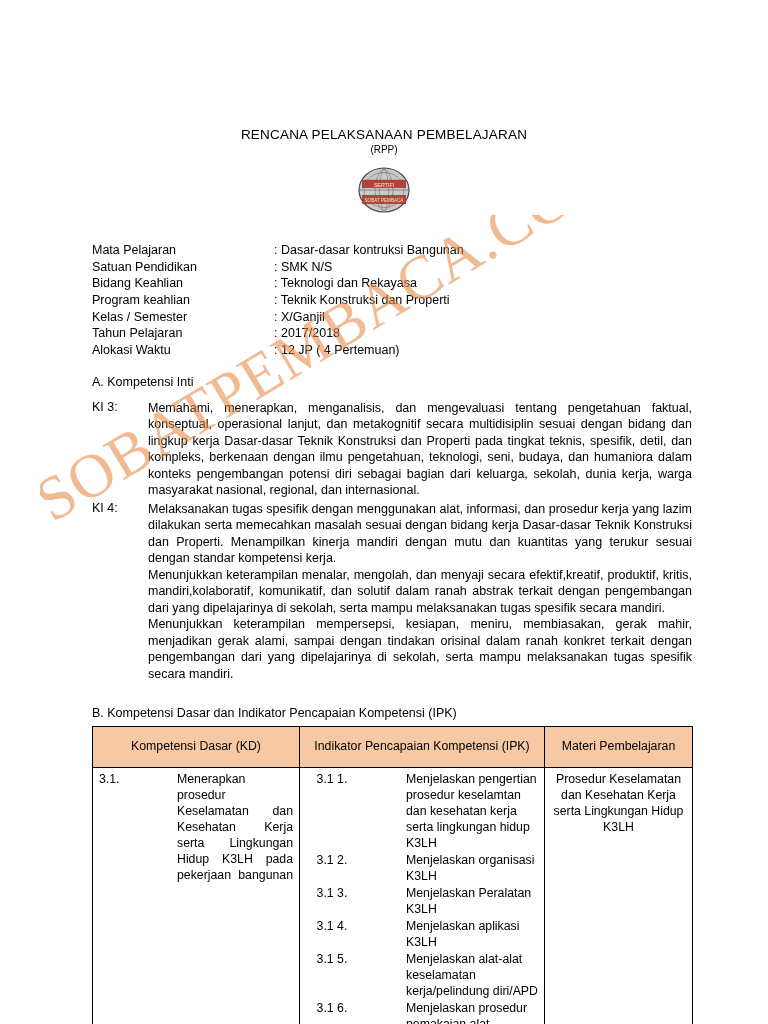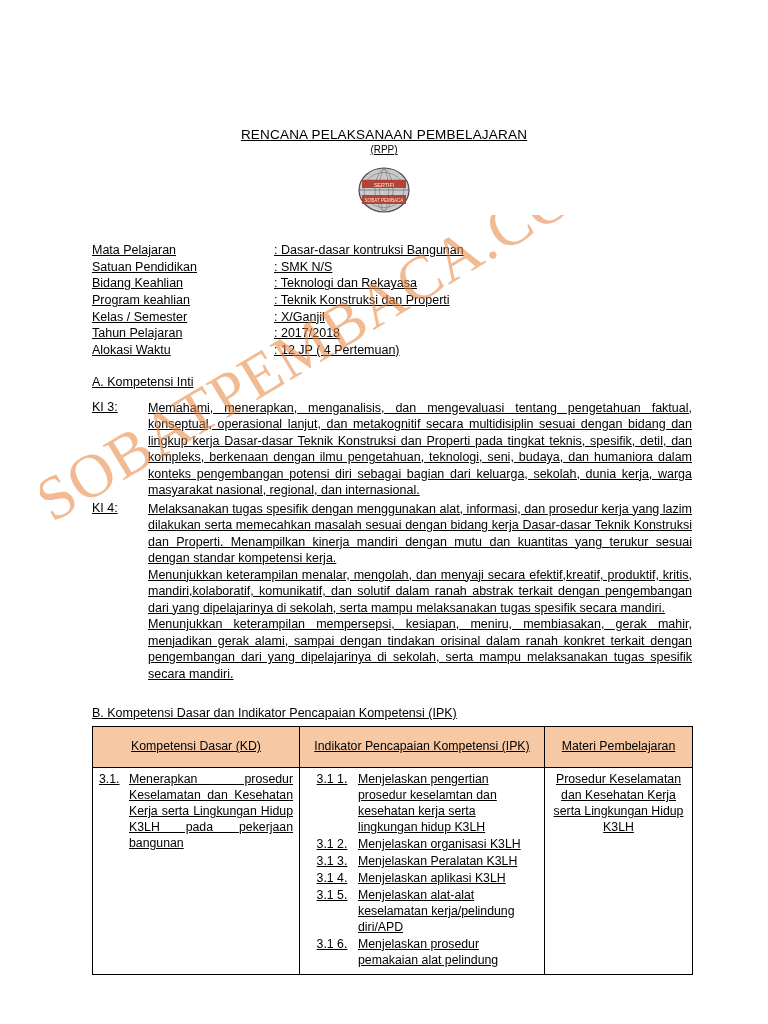--- a/index.html
+++ b/index.html
@@ -14,21 +14,20 @@
     font-family: "Liberation Sans", sans-serif;
     color: #000000;
     overflow: hidden;
   }
   .page {
     position: absolute;
     left: 0; top: 0;
     width: 768px;
     height: 756px;
     background: #fff;
-    text-decoration: underline;
   }
   .doc-title {
     text-align: center;
     font-size: 13.5px;
     letter-spacing: 0.2px;
     margin-top: 126px;
     line-height: 1.35;
   }
   .doc-subtitle {
     text-align: center;
@@ -118,20 +117,21 @@
   .col2 { width: 245px; }
   .col3 { width: 148px; }
 
   td.kd-cell { text-align: justify; }
   td.kd-cell .just { text-align: justify; text-align-last: justify; }
   td.materi { text-align: center; }
 
   .ipk-item {
     display: flex;
     margin-bottom: 1px;
+    gap: 48px;
   }
   .ipk-num {
     width: 52px;
     flex: none;
     text-align: center;
   }
   .ipk-txt {
     flex: 1;
   }
 

